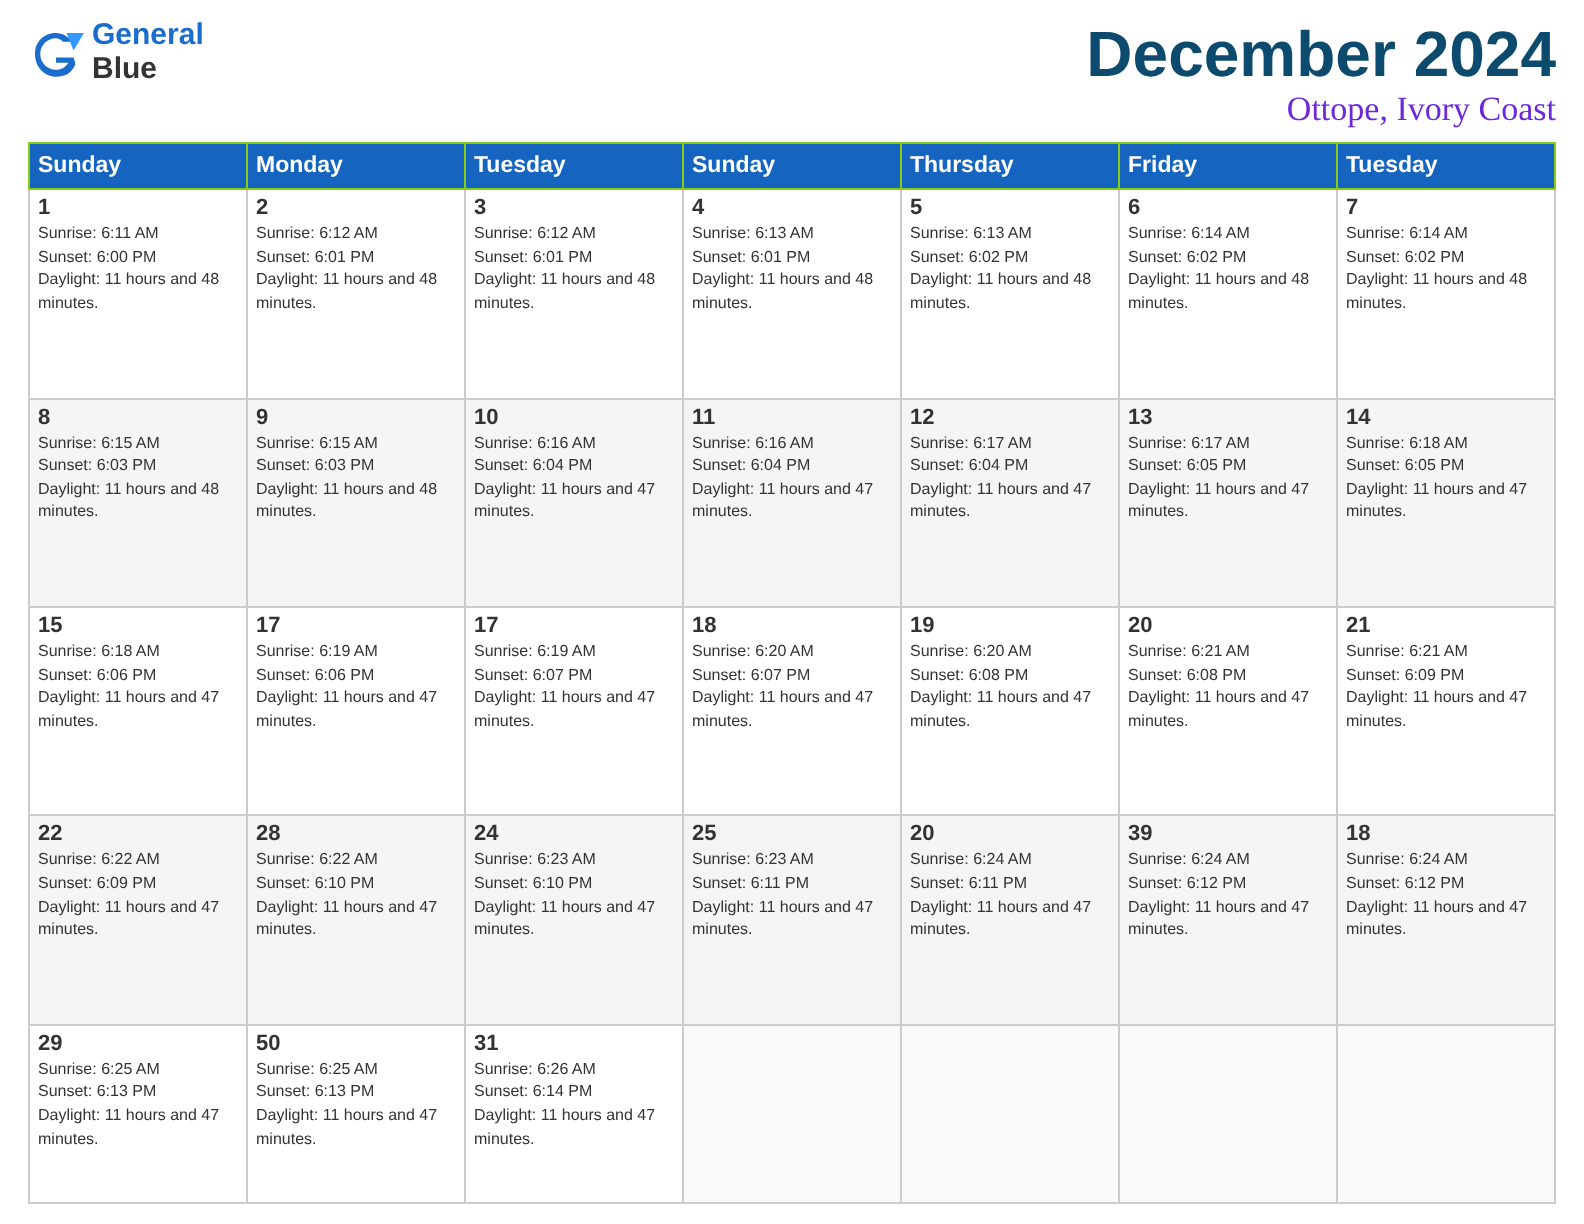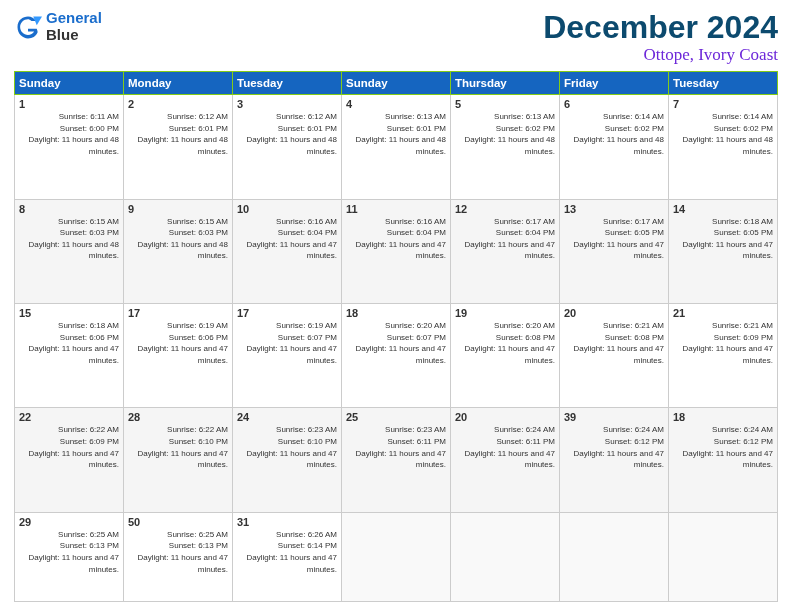--- a/index.html
+++ b/index.html
@@ -86,21 +86,20 @@
     .day-num {
       font-size: 11px;
       font-weight: bold;
       display: block;
       margin-bottom: 1px;
     }
     .day-info {
       font-size: 8px;
       line-height: 1.45;
       color: #333;
-      text-align: right;
     }
     .empty {
       background: #f9f9f9 !important;
     }
     .last-row td {
       height: 70px;
     }
   </style>
 </head>
 <body>

